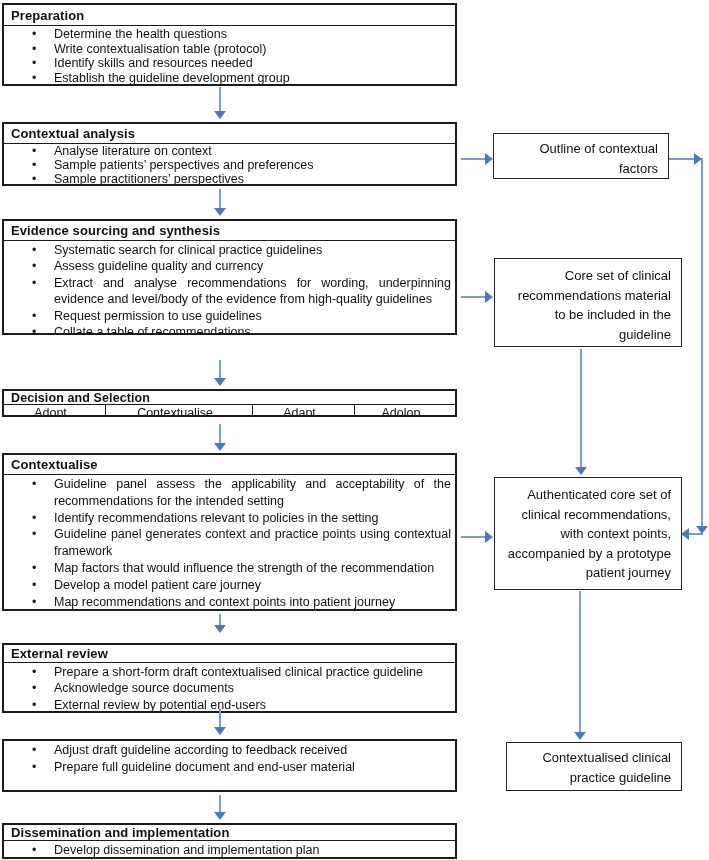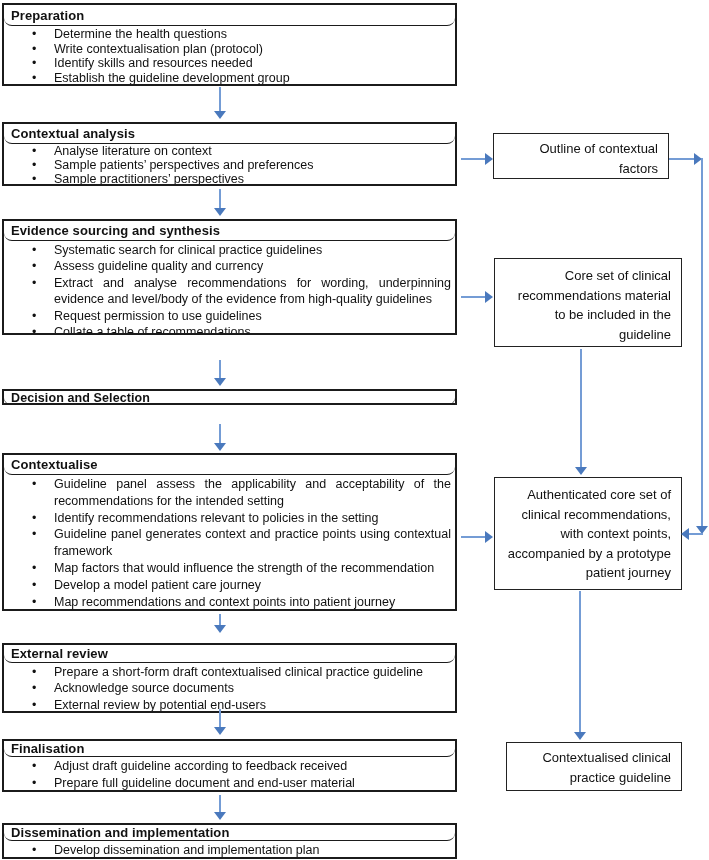--- a/index.html
+++ b/index.html
@@ -9,21 +9,21 @@
     overflow:hidden;
   }
   
   .lbox{
     position:absolute;left:2px;width:455px;
     border:2px solid #1b1b1b;background:#fff;box-sizing:border-box;overflow:hidden;
   }
   .lbox .hdr{
     height:var(--hh,20px);display:flex;align-items:center;
     padding-left:7px;font-weight:bold;font-size:13px;
-    border-bottom:1px solid #1b1b1b;letter-spacing:.1px;border-radius:8px;
+    border-bottom:1px solid #1b1b1b;letter-spacing:.1px;
   }
   .lbox ul{margin:1px 0 0 0;padding:0 4px 0 28px;list-style:none;font-size:12.5px;line-height:var(--lh,16px);}
   .lbox li{display:flex;}
   .lbox .dot{width:22px;flex:0 0 22px;}
   .lbox .txt{flex:1;}
   .just .txt{text-align:justify;}
   
   .drow{display:flex;height:17px;font-size:12.5px;line-height:15px;}
   .dcell{box-sizing:border-box;text-align:center;padding:1px 8px 0 0;}
   .dcell + .dcell{border-left:1px solid #1b1b1b;}
@@ -47,21 +47,21 @@
 
   <div class="lbox" style="top:3px;height:83px;--hh:20px;--lh:14.6px">
     <div class="hdr">Preparation</div>
     <ul>
       <li>
           <span class="dot">•</span>
           <span class="txt">Determine the health questions</span>
         </li>
       <li>
           <span class="dot">•</span>
-          <span class="txt">Write contextualisation plan (protocol)</span>
+          <span class="txt">Write contextualisation table (protocol)</span>
         </li>
       <li>
           <span class="dot">•</span>
           <span class="txt">Identify skills and resources needed</span>
         </li>
       <li>
           <span class="dot">•</span>
           <span class="txt">Establish the guideline development group</span>
         </li>
     </ul>
@@ -108,21 +108,21 @@
           <span class="dot">•</span>
           <span class="txt">Collate a table of recommendations</span>
         </li>
       <li>
           <span class="dot">•</span>
           <span class="txt">Confirm the writing guide</span>
         </li>
     </ul>
   </div>
 
-  <div class="lbox" style="top:389px;height:16px;--hh:13px">
+  <div class="lbox" style="top:389px;height:28px;--hh:13px">
     <div class="hdr" style="font-size:12.5px">Decision and Selection</div>
     <div class="drow">
       <div class="dcell" style="width:101px">Adopt</div>
       <div class="dcell" style="width:147px">Contextualise</div>
       <div class="dcell" style="width:102px">Adapt</div>
       <div class="dcell" style="flex:1">Adolop</div>
     </div>
   </div>
 
   <div class="lbox just" style="top:453px;height:158px;--hh:19px;--lh:16.8px">
@@ -167,21 +167,20 @@
           <span class="txt">Acknowledge source documents</span>
         </li>
       <li>
           <span class="dot">•</span>
           <span class="txt">External review by potential end-users</span>
         </li>
     </ul>
   </div>
 
   <div class="lbox" style="top:739px;height:53px;--hh:15px;--lh:16.5px">
-    <div class="hdr">Finalisation</div>
     <ul>
       <li>
           <span class="dot">•</span>
           <span class="txt">Adjust draft guideline according to feedback received</span>
         </li>
       <li>
           <span class="dot">•</span>
           <span class="txt">Prepare full guideline document and end-user material</span>
         </li>
     </ul>

